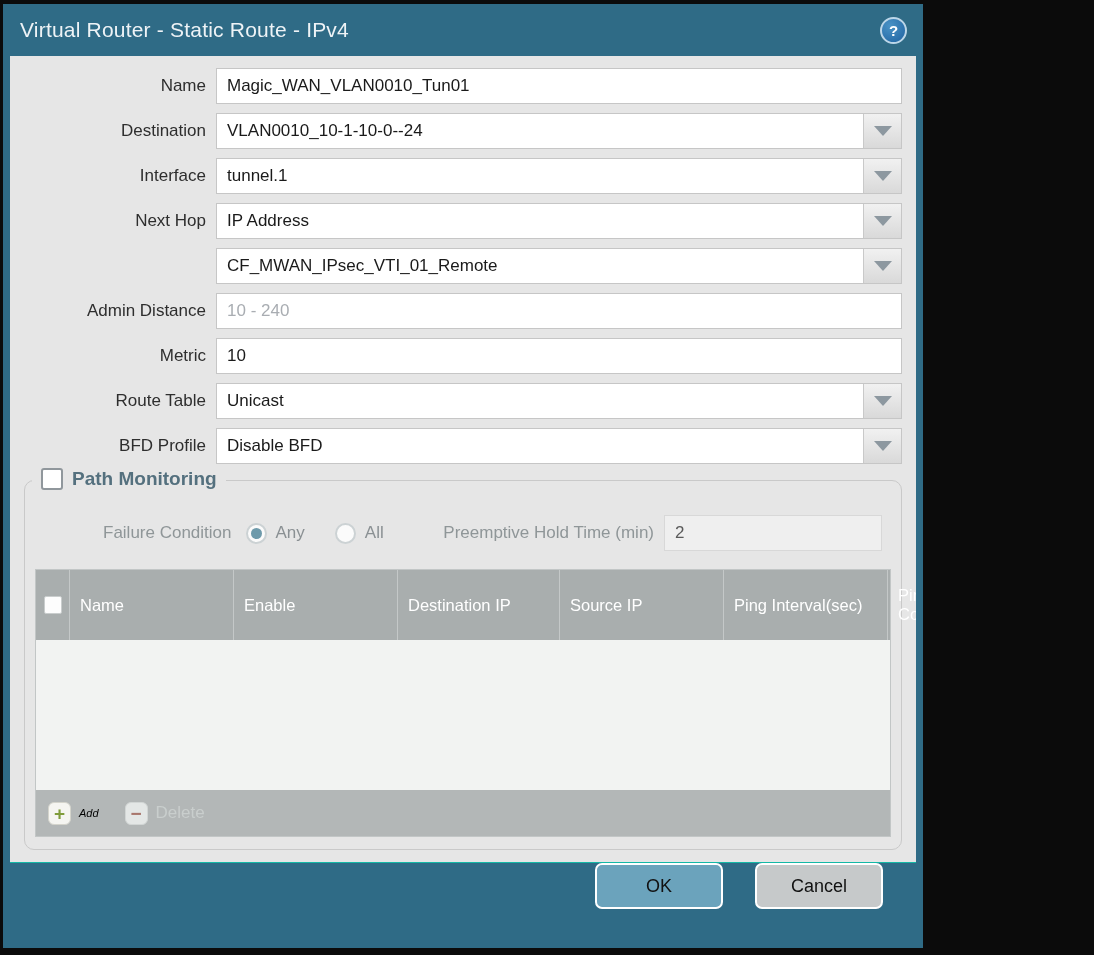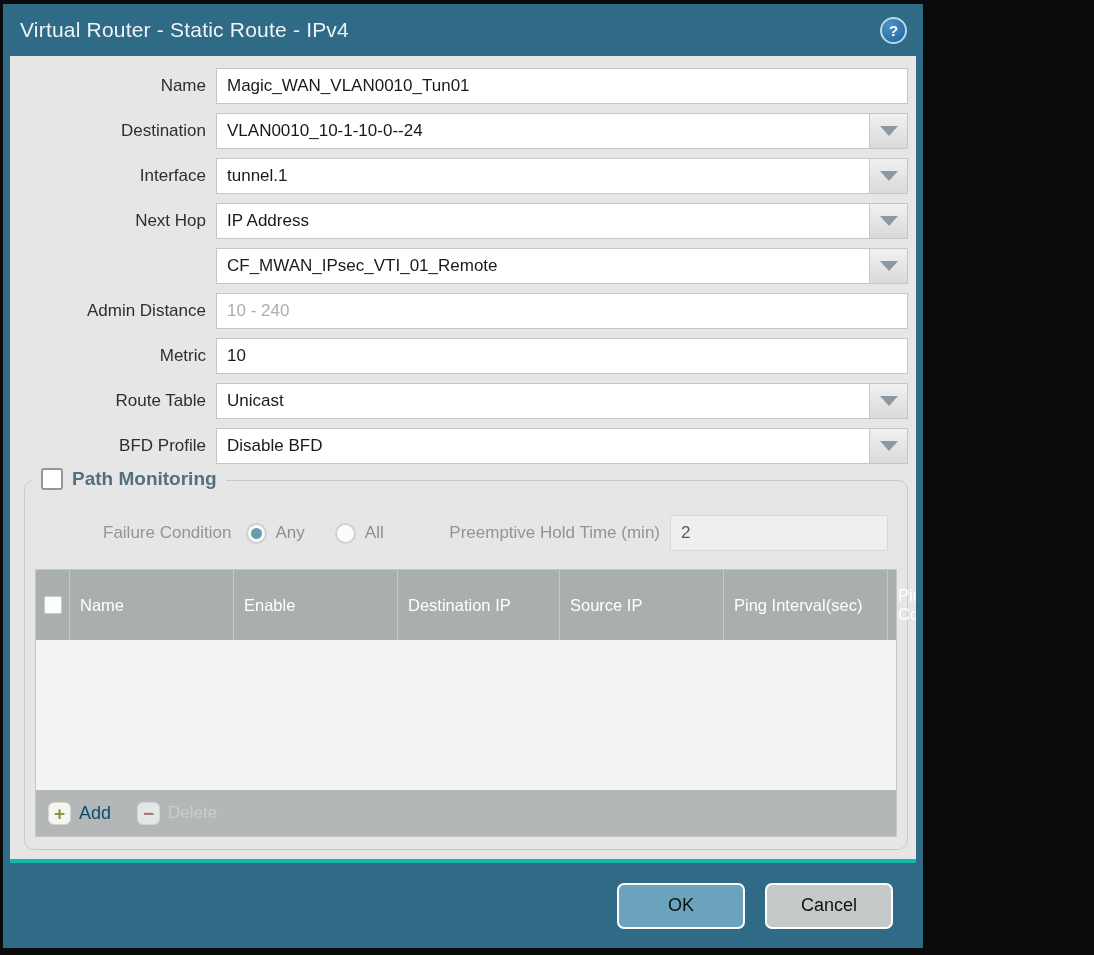--- a/index.html
+++ b/index.html
@@ -28,22 +28,22 @@
     color: #ffffff; font-size: 15px; font-weight: bold;
     display: flex; align-items: center; justify-content: center;
     cursor: pointer;
   }
 
   
   .content {
     flex: 1 1 auto;
     margin: 0 7px;
     background: #e6e6e6;
-    border-bottom: 4px solid #14b8a6;
-    padding: 12px 8px 8px 14px;
+    border-bottom: 1px solid #14b8a6;
+    padding: 12px 14px 8px 14px;
     overflow: hidden;
   }
 
   .form-row { display: flex; align-items: center; height: 36px; margin-bottom: 9px; }
   .form-row .lbl {
     width: 192px; flex: 0 0 192px;
     text-align: right; padding-right: 10px;
     font-size: 17px; color: #2e2e2e;
   }
   .form-row .field { flex: 1 1 auto; height: 36px; display: flex; }
@@ -135,30 +135,30 @@
     display: flex; align-items: center; gap: 26px; padding: 0 12px;
   }
   .tbl-btn { display: flex; align-items: center; gap: 8px; cursor: pointer; }
   .tbl-btn .ic {
     width: 23px; height: 23px; border-radius: 6px;
     background: #f5f5f1; border: 1px solid #d4d4cc;
     display: flex; align-items: center; justify-content: center;
     font-size: 19px; font-weight: bold; line-height: 1;
   }
   .btn-add .ic { color: #7f9c3a; }
-  .btn-add .tbl-btn-label { color: #0c4a6e; font-size: 18px; }
+  .btn-add .tbl-btn-label { color: #000000; font-size: 11px; font-style: italic; }
   .btn-delete { cursor: default; }
   .btn-delete .ic { background: #e4e7e6; border-color: #d2d6d5; color: #a8766c; }
   .btn-delete .tbl-btn-label { color: #c9cecd; font-size: 17px; }
 
   
   .dlg-footer {
     flex: 0 0 85px; height: 85px;
-    display: flex; align-items: center; justify-content: flex-end;
-    gap: 20px; padding-right: 30px;
+    display: flex; justify-content: flex-end;
+    gap: 32px; padding-right: 40px;
   }
   .dlg-btn {
     width: 128px; height: 46px;
     border: 2px solid #ffffff; border-radius: 7px;
     font-family: "Liberation Sans", sans-serif;
     font-size: 18px; color: #111111; cursor: pointer;
   }
   .btn-ok { background: #6ba3bc; }
   .btn-cancel { background: #c6c9ca; }
 </style>

